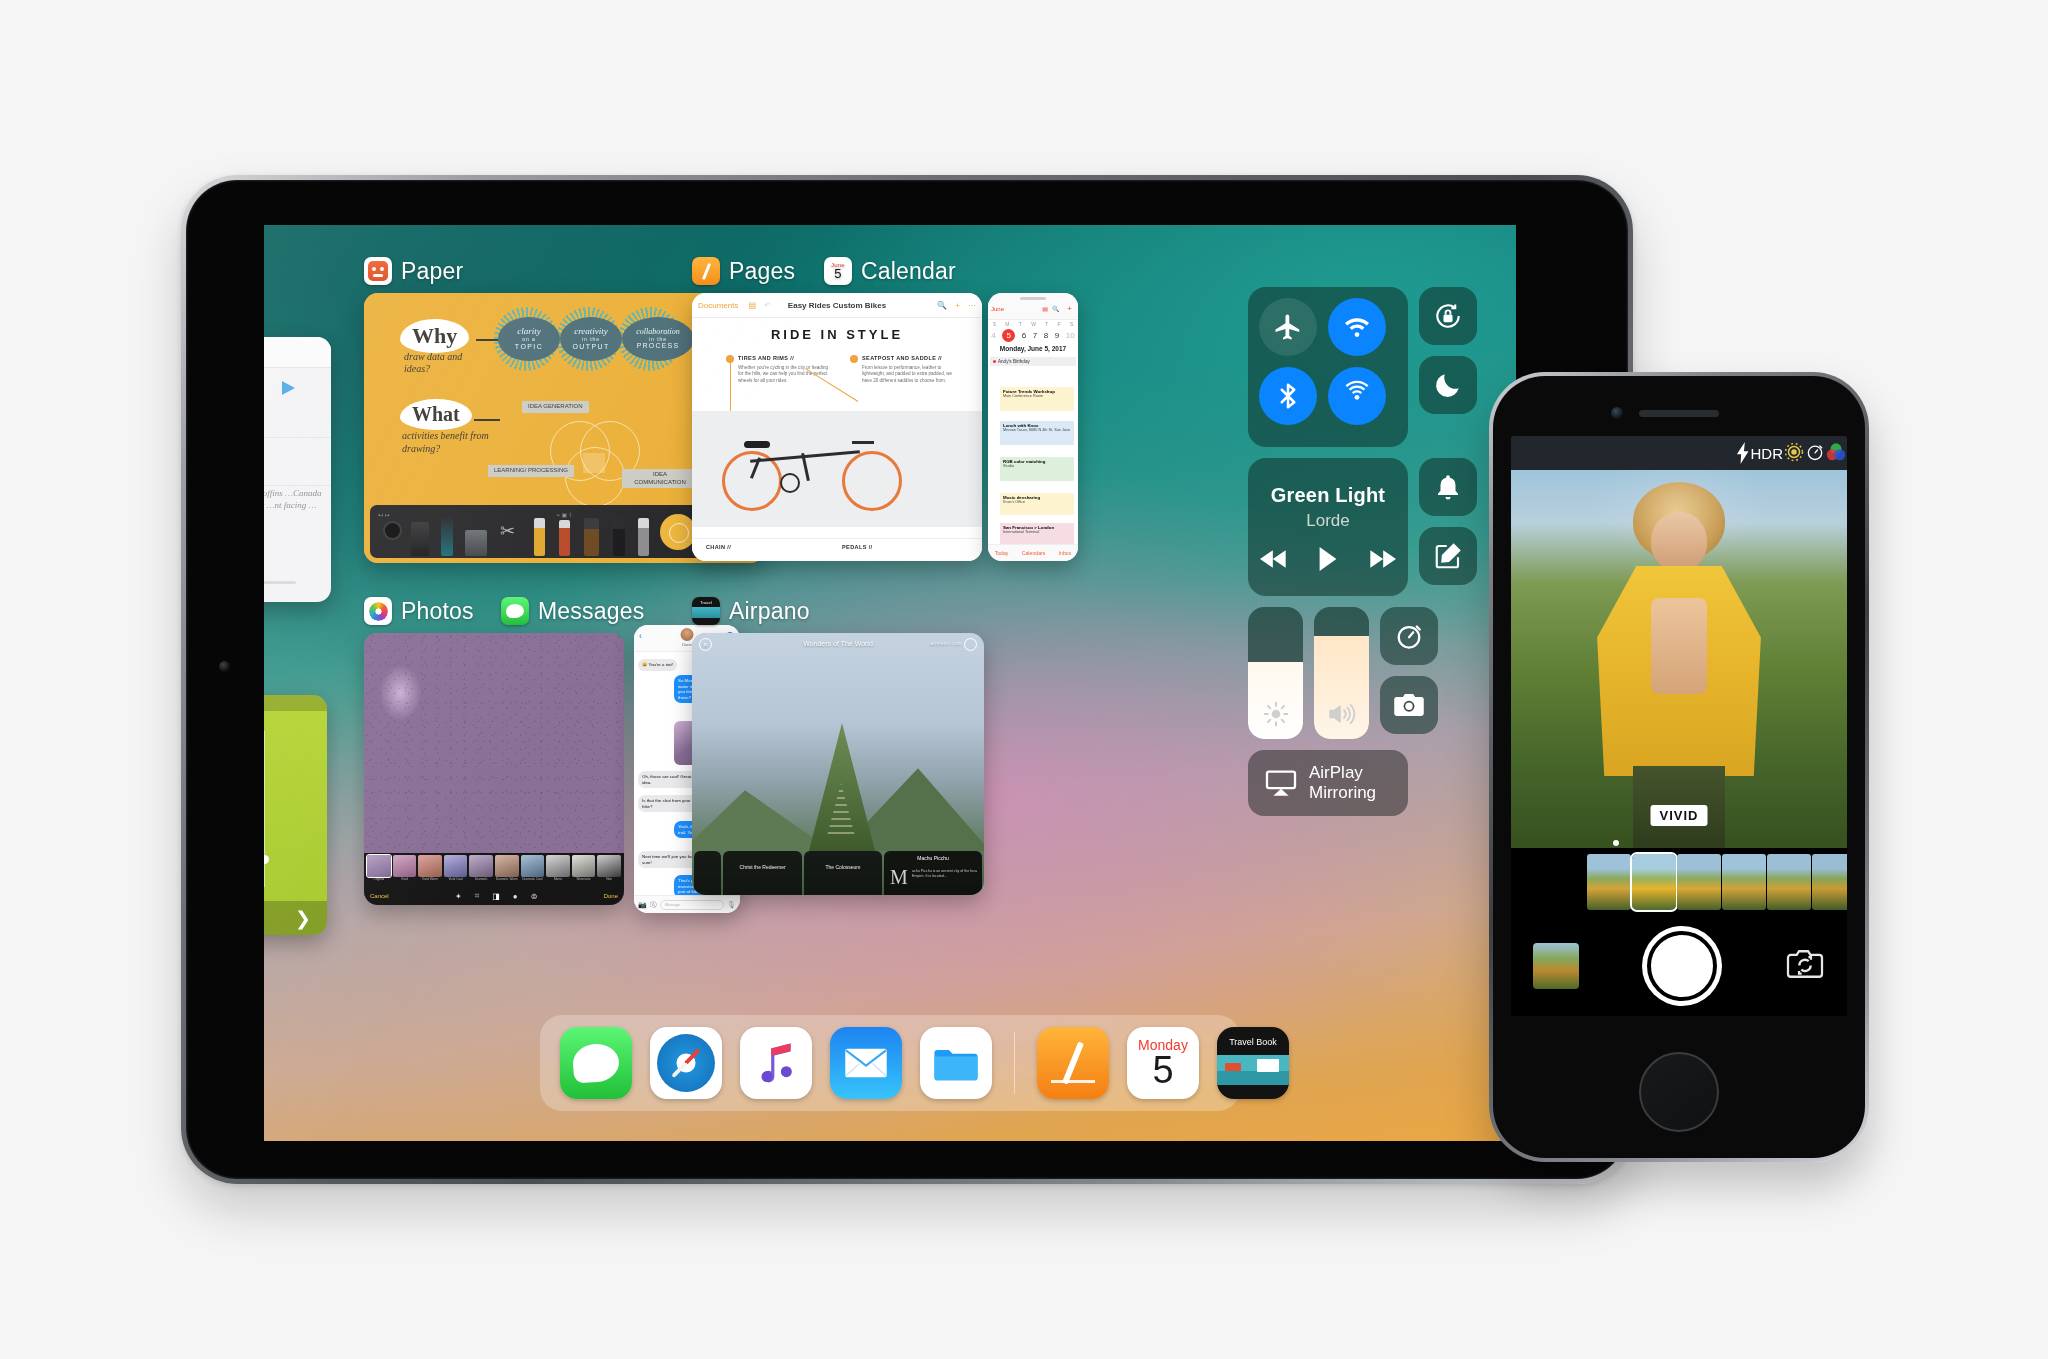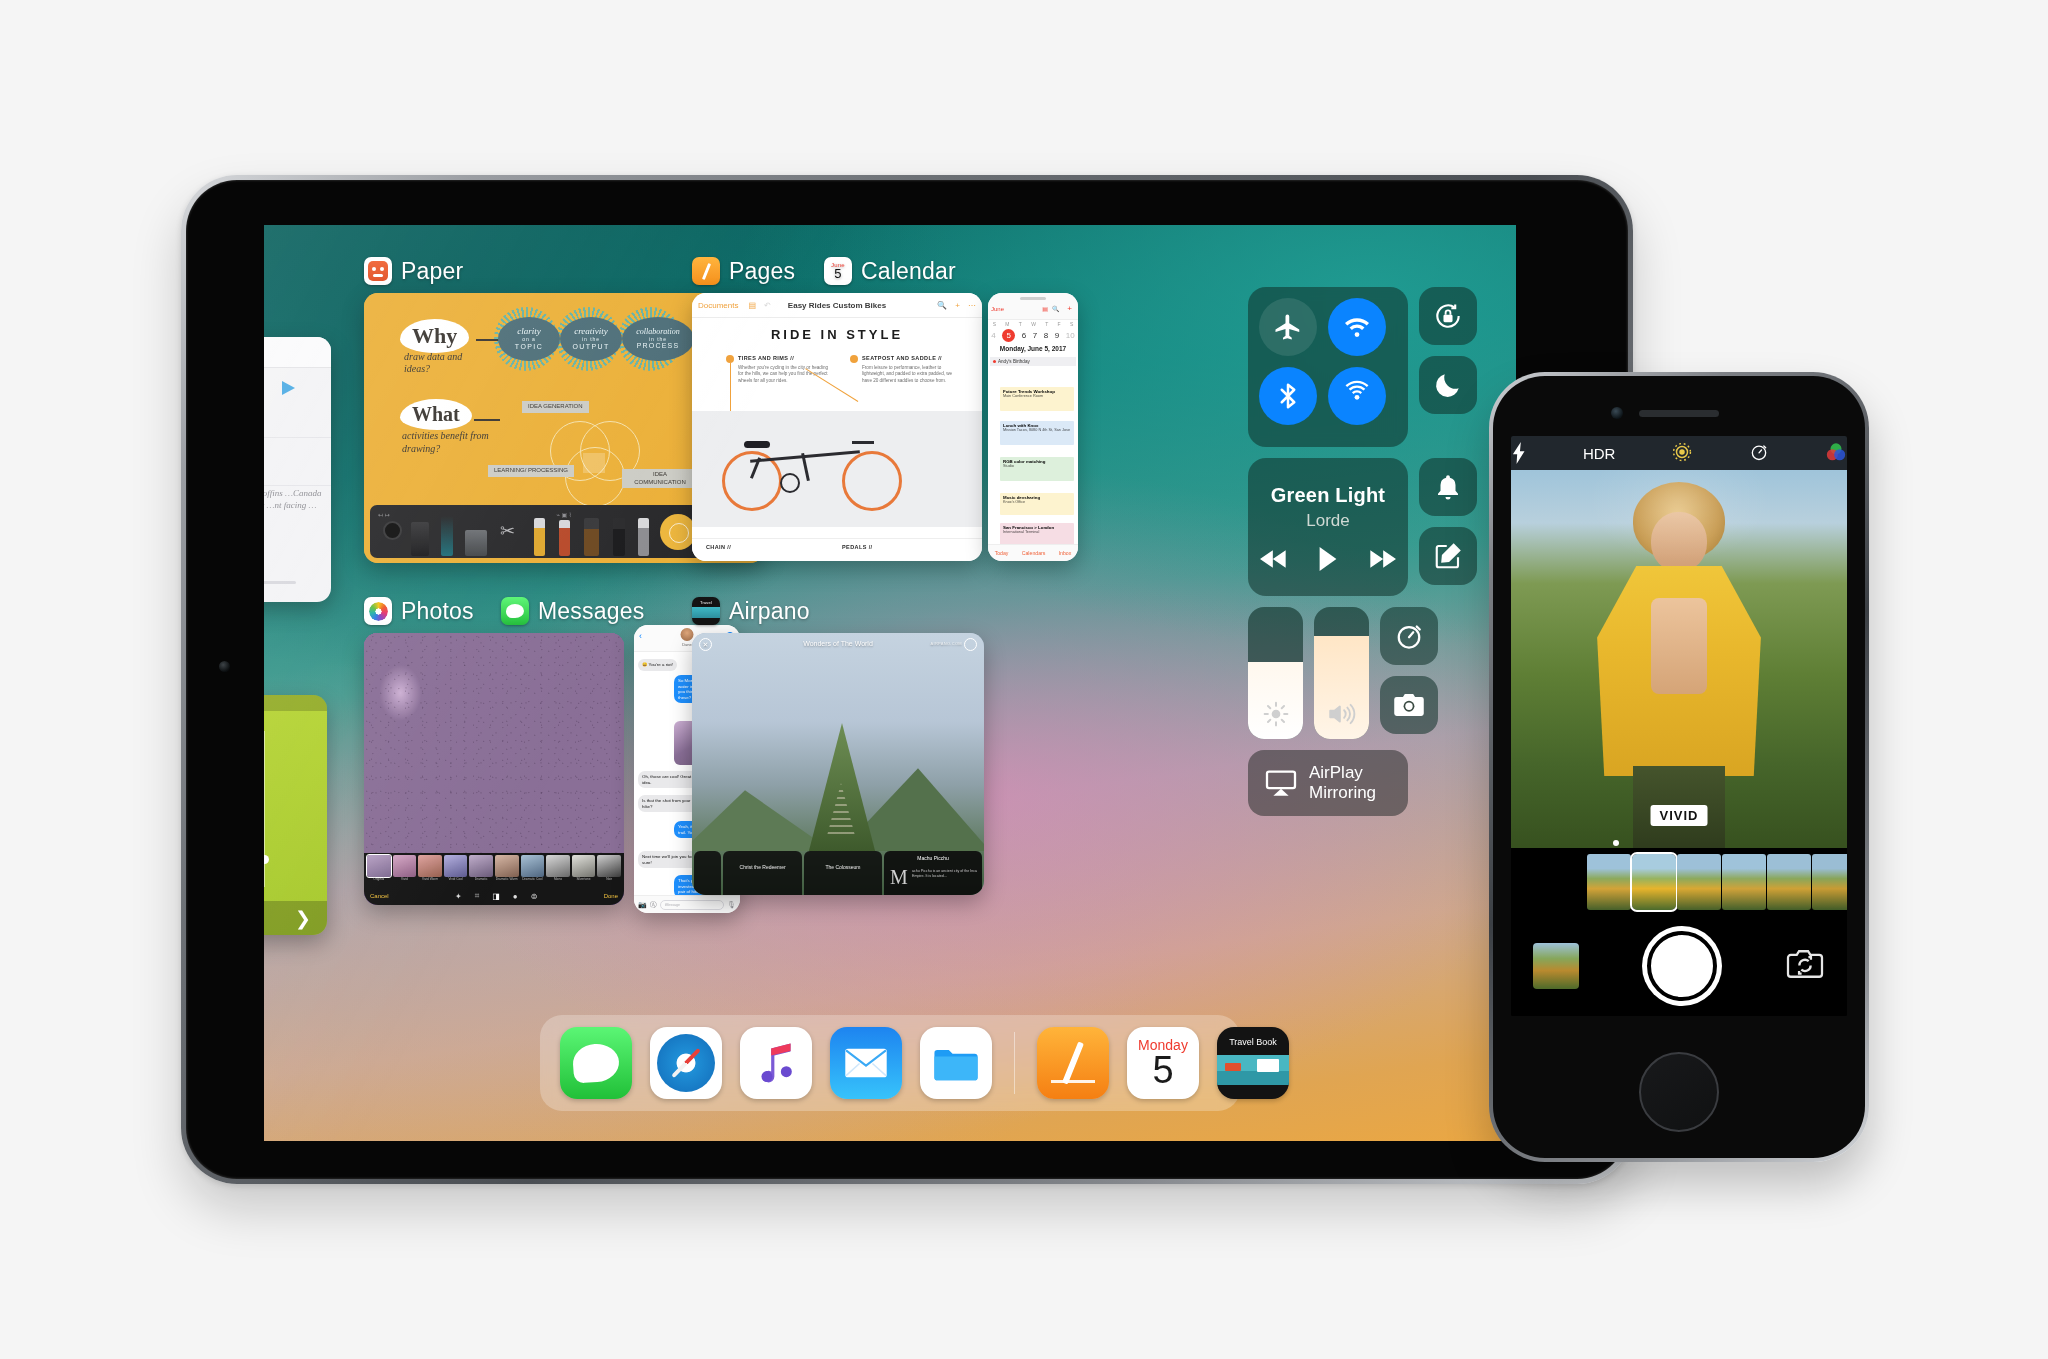--- a/index.html
+++ b/index.html
@@ -207,21 +207,21 @@
     background:linear-gradient(140deg,#cfd2d6,#7d8085 18%,#3c4045 50%,#8b8e93 82%,#d3d6da);
     padding:4px;box-sizing:border-box;box-shadow:0 24px 44px rgba(0,0,0,.22);}
   .iphone-in{position:absolute;inset:4px;border-radius:52px;background:#0a0a0a;}
   .ip-speaker{position:absolute;left:50%;transform:translateX(-50%);top:34px;width:80px;height:7px;border-radius:4px;background:#2a2d30;}
   .ip-cam{position:absolute;left:118px;top:31px;width:12px;height:12px;border-radius:50%;
     background:radial-gradient(circle at 40% 35%,#3a4a55,#0d1418 70%);}
   .ip-screen{position:absolute;left:18px;top:60px;right:18px;height:580px;background:#000;overflow:hidden;border-radius:2px;}
   .ip-home{position:absolute;left:50%;transform:translateX(-50%);bottom:26px;width:76px;height:76px;border-radius:50%;
     background:linear-gradient(145deg,#18191b,#101112);border:2px solid #3a3c40;}
   .cam-top{position:absolute;top:0;left:0;right:0;height:34px;background:rgba(40,48,55,.82);
-    display:flex;align-items:center;justify-content:space-between;color:#fff;font-size:15px;}
+    display:flex;align-items:center;justify-content:flex-end;color:#fff;font-size:15px;}
   .photo{position:absolute;top:34px;left:0;right:0;height:378px;overflow:hidden;
     background:linear-gradient(180deg,#9fc4da 0%,#b8d0dd 14%,#7e9a53 30%,#5f7f35 54%,#46652a 78%,#37511f 100%);}
   .vivid{position:absolute;left:50%;transform:translateX(-50%);bottom:22px;background:#fff;color:#111;
     font-size:13px;font-weight:bold;letter-spacing:1px;padding:3px 9px;border-radius:3px;}
   .cam-strip{position:absolute;top:412px;left:0;right:0;height:68px;background:#000;display:flex;
     align-items:center;padding-left:76px;gap:1px;box-sizing:border-box;}
   .cs-item{width:44px;height:56px;border-radius:3px;flex:0 0 auto;}
   .cs-item.sel{outline:2.5px solid #fff;border-radius:5px;}
   .cam-dot{position:absolute;left:102px;top:404px;width:6px;height:6px;border-radius:50%;background:#fff;}
   .cam-bottom{position:absolute;bottom:0;left:0;right:0;height:100px;background:#000;

